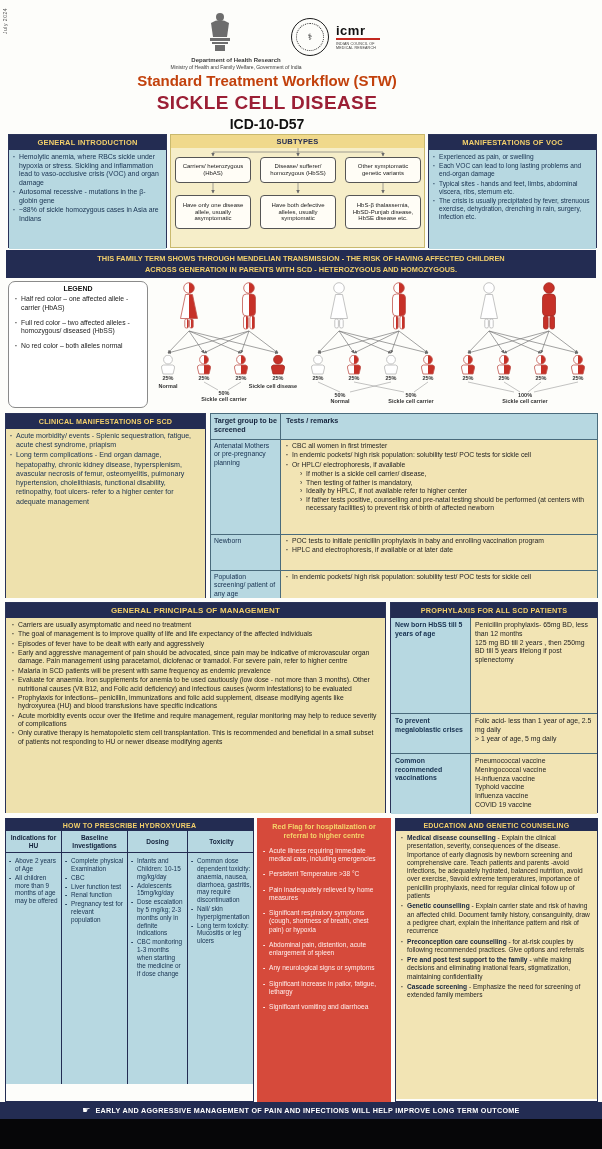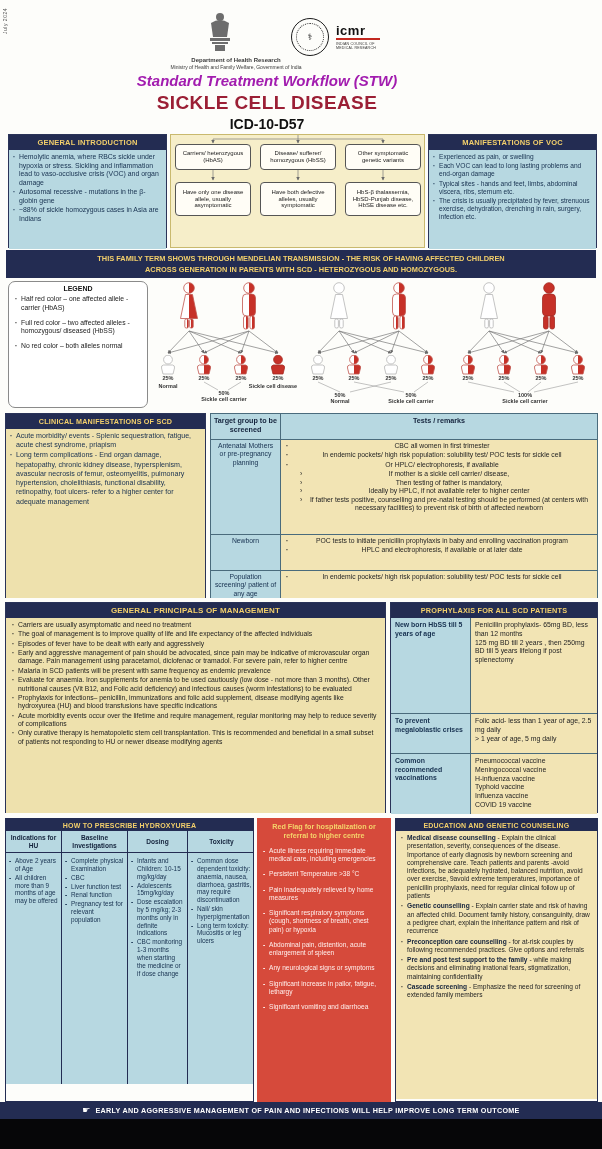--- a/index.html
+++ b/index.html
@@ -30,21 +30,21 @@
   .dept .l2{font-size:5px;margin-top:1px;}
   .seal{position:absolute;left:291px;top:18px;width:38px;height:38px;border:1.6px solid #1c1c1c;
     border-radius:50%;box-sizing:border-box;display:flex;align-items:center;justify-content:center;}
   .seal .inner{width:26px;height:26px;border:1px dotted #333;border-radius:50%;
     display:flex;align-items:center;justify-content:center;font-size:9px;color:#222;}
   .icmr{position:absolute;left:336px;top:24px;width:52px;text-align:left;}
   .icmr .word{font-size:13px;font-weight:800;color:#101010;letter-spacing:.5px;line-height:1;}
   .icmr .bar{width:44px;height:2.2px;background:#c2281f;margin:1px 0 1.5px 0;}
   .icmr .cap{font-size:3.6px;color:#333;line-height:1.2;letter-spacing:.2px;}
   .titleblock{position:absolute;left:0;top:72px;width:534px;text-align:center;}
-  .t1{font-size:15px;font-weight:800;color:#a21caf;font-style:italic;}
+  .t1{font-size:15px;font-weight:800;color:#c2410c;}
   .t2{font-size:19px;font-weight:800;color:#9b1f35;letter-spacing:.4px;margin-top:3px;}
   .t3{font-size:14px;font-weight:800;color:#101010;margin-top:2px;}
 
   
   .panel{position:absolute;box-sizing:border-box;}
   #intro{left:8px;top:134px;width:159px;height:114px;border:1px solid #2a3358;}
   #intro .body{background:#b7d8e1;height:99px;padding:3px 4px;font-size:6.9px;line-height:1.24;color:#16304f;box-sizing:border-box;}
   #subtypes{left:170px;top:134px;width:255px;height:114px;background:#f6eec9;border:1px solid #c9b96e;}
   #subtypes .hdr{background:#f0d98c;color:#232c52;font-size:7.5px;padding:2px;}
   .flow{position:relative;height:100px;}
@@ -69,21 +69,21 @@
   .fill-normal{fill:#ffffff;stroke:#b5b5b5;stroke-width:.8;}
   .fill-carrier{fill:url(#halfred);stroke:#c0564e;stroke-width:.8;}
   .fill-disease{fill:#c63128;stroke:#a52a22;stroke-width:.8;}
   .arrowline{stroke:#7a7a7a;stroke-width:.7;fill:none;}
   .joinline{stroke:#9a9a9a;stroke-width:.6;fill:none;}
 
   
   #clinical{left:5px;top:413px;width:201px;height:185px;border:1px solid #2a3358;}
   #clinical .hdr{font-size:7.2px;}
   #clinical .body{background:#eee1ad;height:169px;padding:3px 4px;font-size:7.1px;line-height:1.3;color:#18304f;box-sizing:border-box;}
-  #screen-table{left:210px;top:413px;width:388px;height:185px;border:1px solid #4a6b7c;background:#f2e4b4;text-align:center;}
+  #screen-table{left:210px;top:413px;width:388px;height:185px;border:1px solid #4a6b7c;background:#f2e4b4;}
   .srow{display:flex;border-bottom:1px solid #4a6b7c;box-sizing:border-box;}
   .srow:last-child{border-bottom:none;}
   .scell-l{width:70px;flex:none;background:#b7d8e1;border-right:1px solid #4a6b7c;
     padding:2px 3px;font-size:6.8px;line-height:1.25;color:#16304f;box-sizing:border-box;}
   .scell-r{flex:1;background:#f2e4b4;padding:2px 5px;font-size:6.8px;line-height:1.25;color:#242424;box-sizing:border-box;}
   .shead .scell-l,.shead .scell-r{background:#b7d8e1;font-weight:bold;color:#14233c;font-size:7.2px;}
   .sublist{list-style:none;margin:0;padding:0 0 0 14px;}
   .sublist li{position:relative;padding-left:6px;}
   .sublist li::before{content:"›";position:absolute;left:0;top:0;}
 
@@ -198,20 +198,21 @@
     <div class="body">
       <ul class="blist">
           <li>Hemolytic anemia, where RBCs sickle under hypoxia or stress. Sickling and inflammation lead to vaso-occlusive crisis (VOC) and organ damage</li>
           <li>Autosomal recessive - mutations in the β-globin gene</li>
           <li>~88% of sickle homozygous cases in Asia are Indians</li>
         </ul>
     </div>
   </div>
 
   <div class="panel" id="subtypes">
+    <div class="hdr">SUBTYPES</div>
     <div class="flow">
       <svg class="st-lines" viewBox="0 0 255 100">
         <path d="M127 0 L127 4 M42 4 L212 4" class="arrowline"></path>
         <line x1="42" y1="4" x2="42" y2="8" class="arrowline" marker-end="url(#arrowhead)"></line>
         <line x1="127" y1="4" x2="127" y2="8" class="arrowline" marker-end="url(#arrowhead)"></line>
         <line x1="212" y1="4" x2="212" y2="8" class="arrowline" marker-end="url(#arrowhead)"></line>
         <line x1="42" y1="35" x2="42" y2="45" class="arrowline" marker-end="url(#arrowhead)"></line>
         <line x1="127" y1="35" x2="127" y2="45" class="arrowline" marker-end="url(#arrowhead)"></line>
         <line x1="212" y1="35" x2="212" y2="45" class="arrowline" marker-end="url(#arrowhead)"></line>
       </svg>

